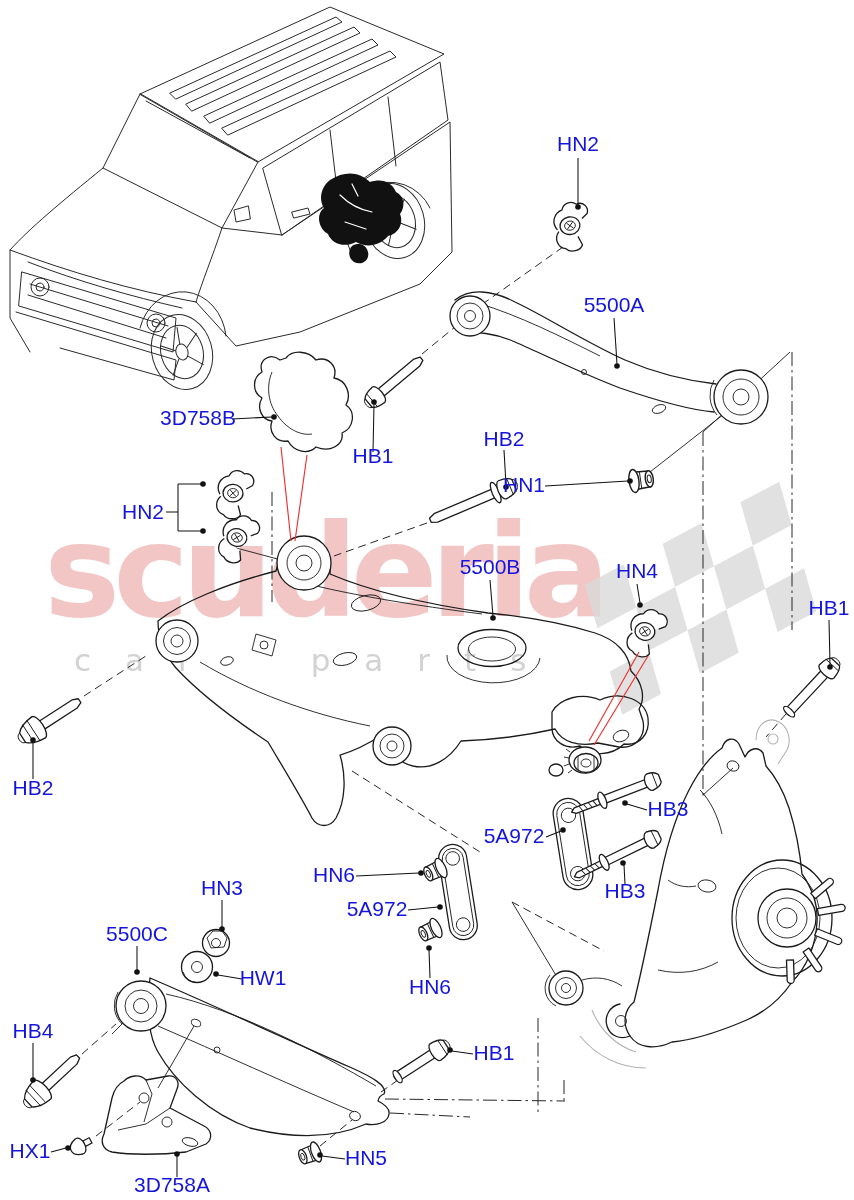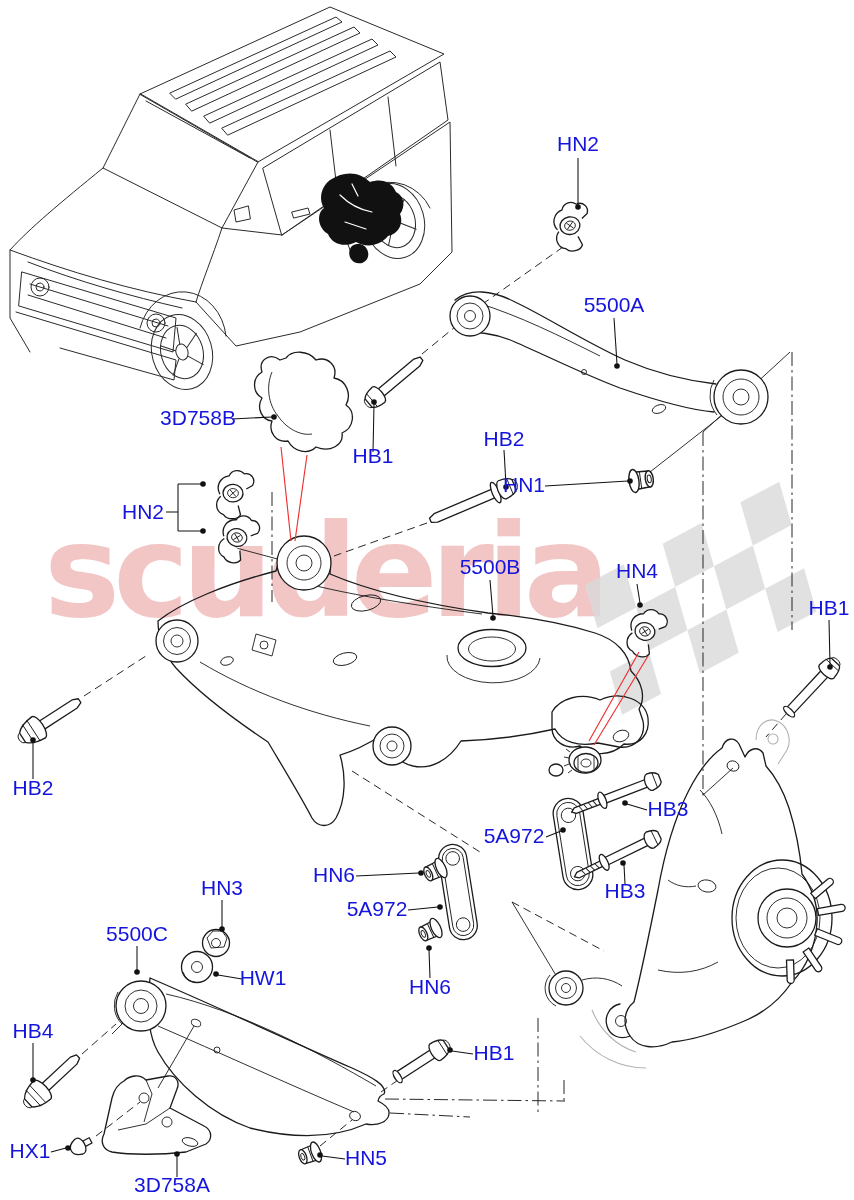--- a/index.html
+++ b/index.html
@@ -23,20 +23,21 @@
   .dot{fill:#111;stroke:none;}
   .lbl{fill:#1414dd;font-size:21px;font-family:"Liberation Sans",sans-serif;}
   .veh{stroke:#2a2a2a;stroke-width:1;fill:none;stroke-linejoin:round;stroke-linecap:round;}
 </style>
 </head>
 <body>
 
 <div id="stage">
 
   <div class="wm-brand">scuderia</div>
+  <div class="wm-tagline">car parts</div>
 
   <svg width="854" height="1200" viewBox="0 0 854 1200">
     <defs>
       <g id="bhead">
         <ellipse cx="2" cy="0" rx="4.2" ry="9.8" class="lnf"></ellipse>
         <path d="M 2,-9.8 C -4,-9.6 -9,-8 -11,-5.5 L -11,5.5 C -9,8 -4,9.6 2,9.8" class="lnf"></path>
         <path d="M -11,-5.5 A 3,5.5 0 0 0 -11,5.5" class="thin"></path>
         <path d="M -6.5,-9 L -6.5,9" class="thin"></path>
       </g>
       <g id="bheadL">

